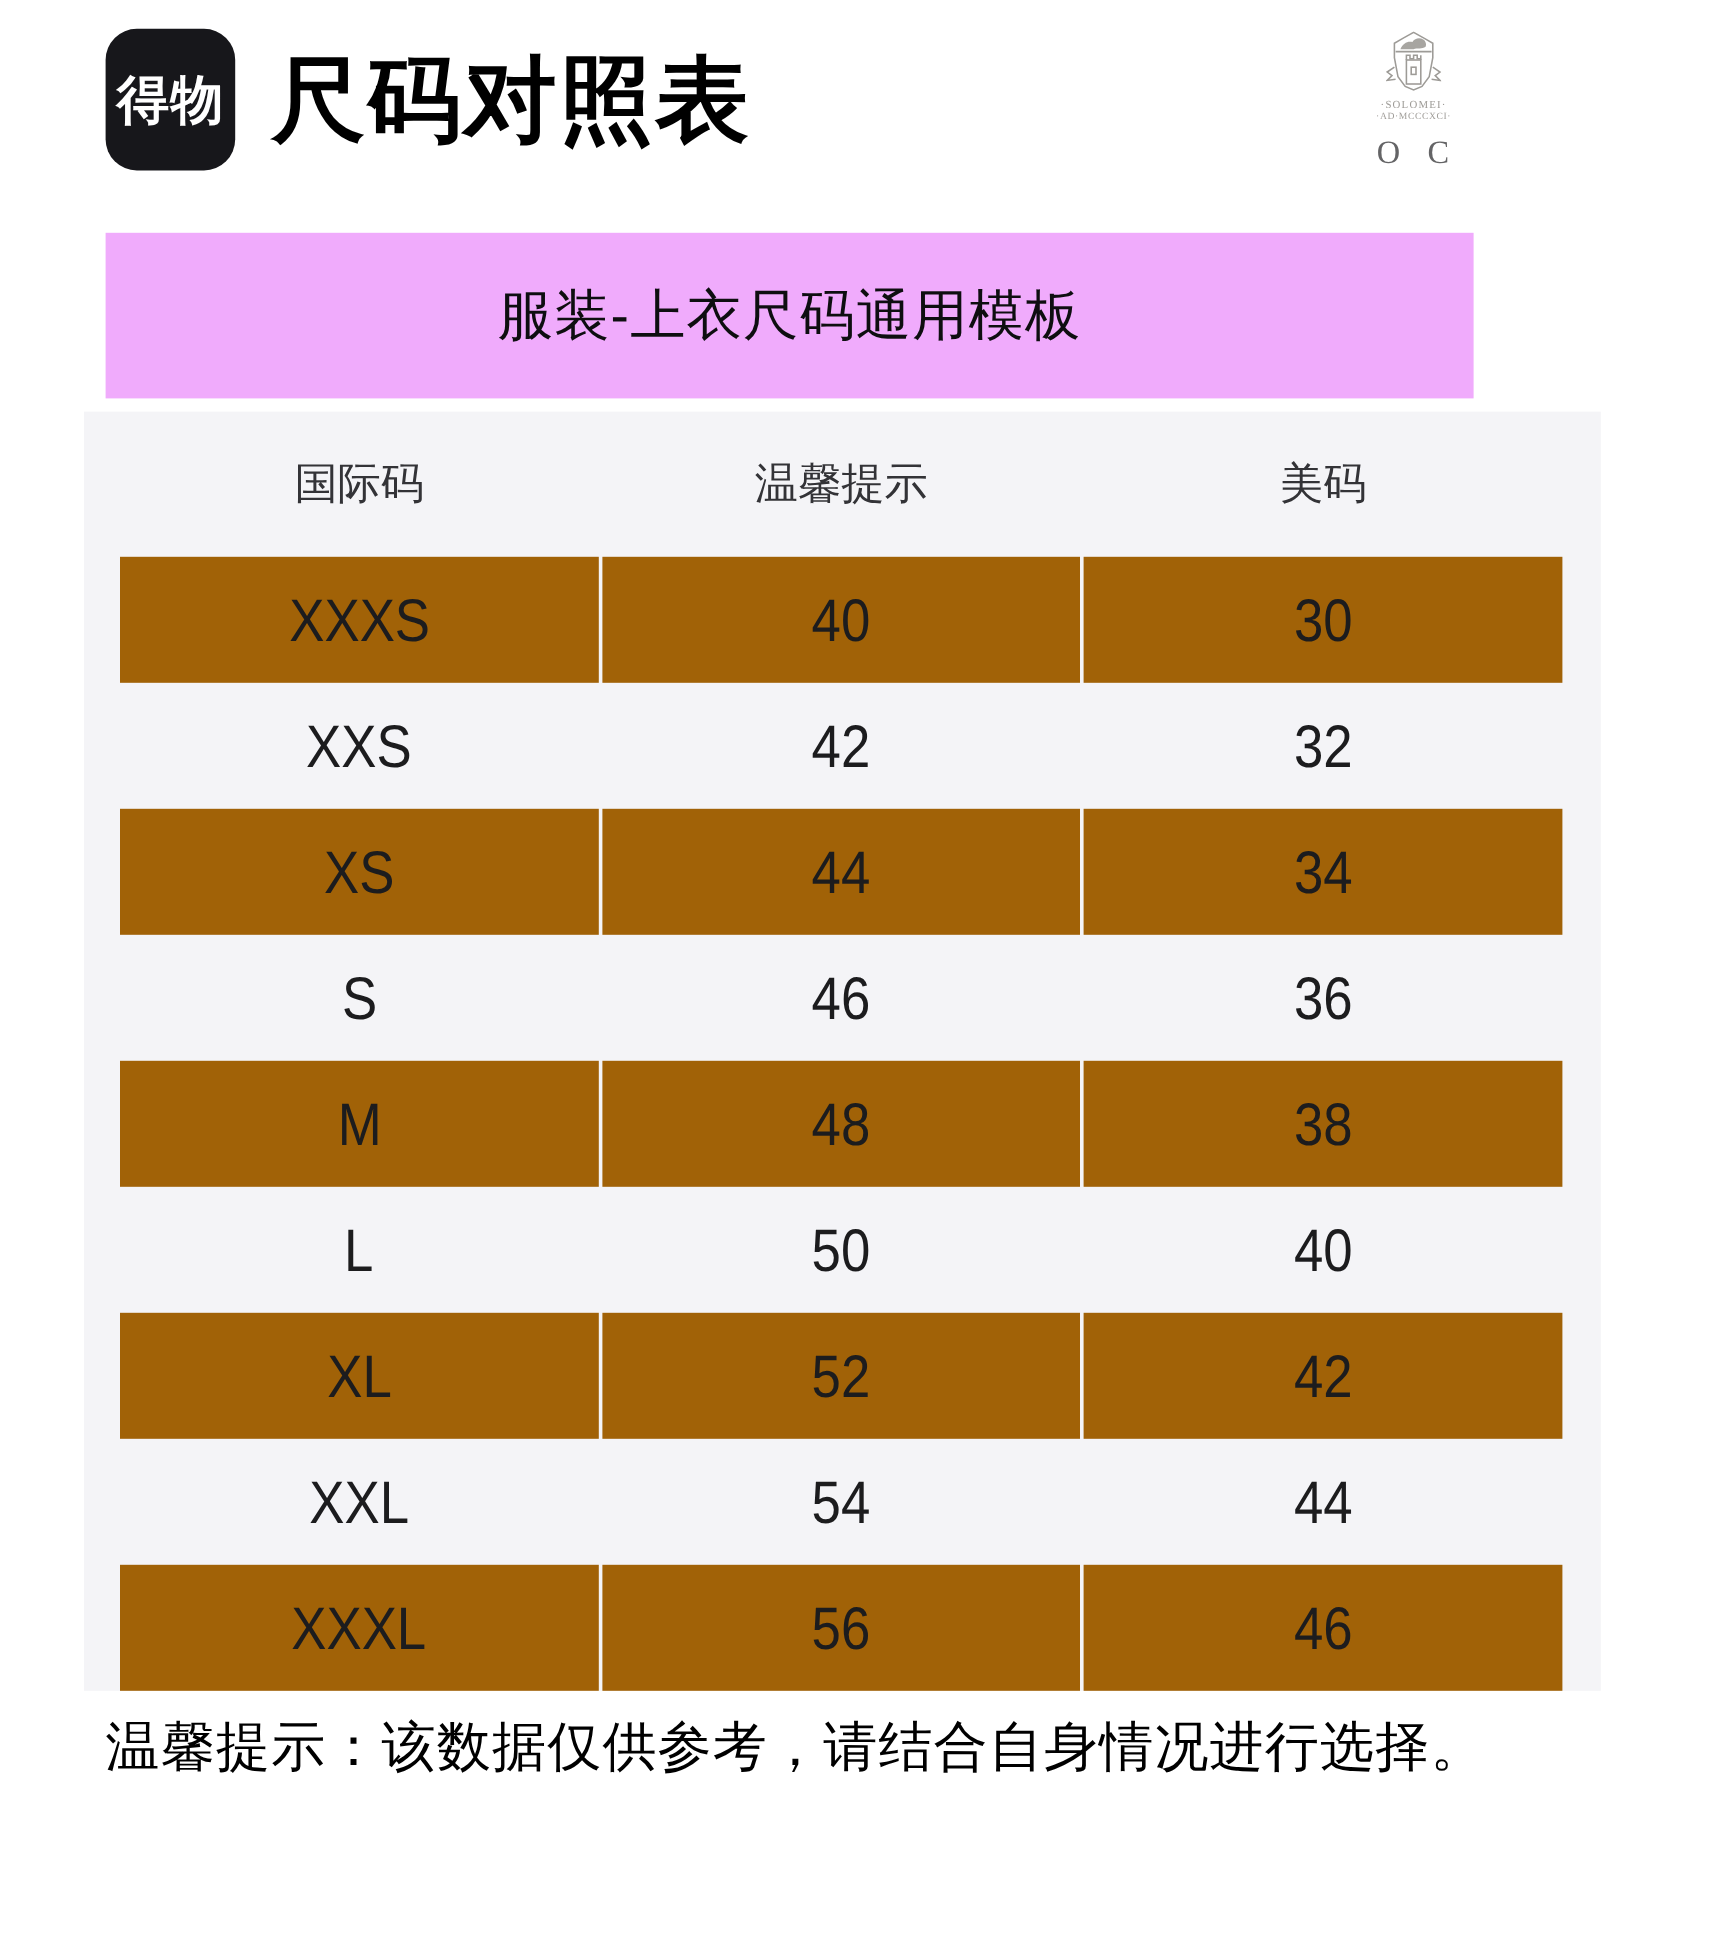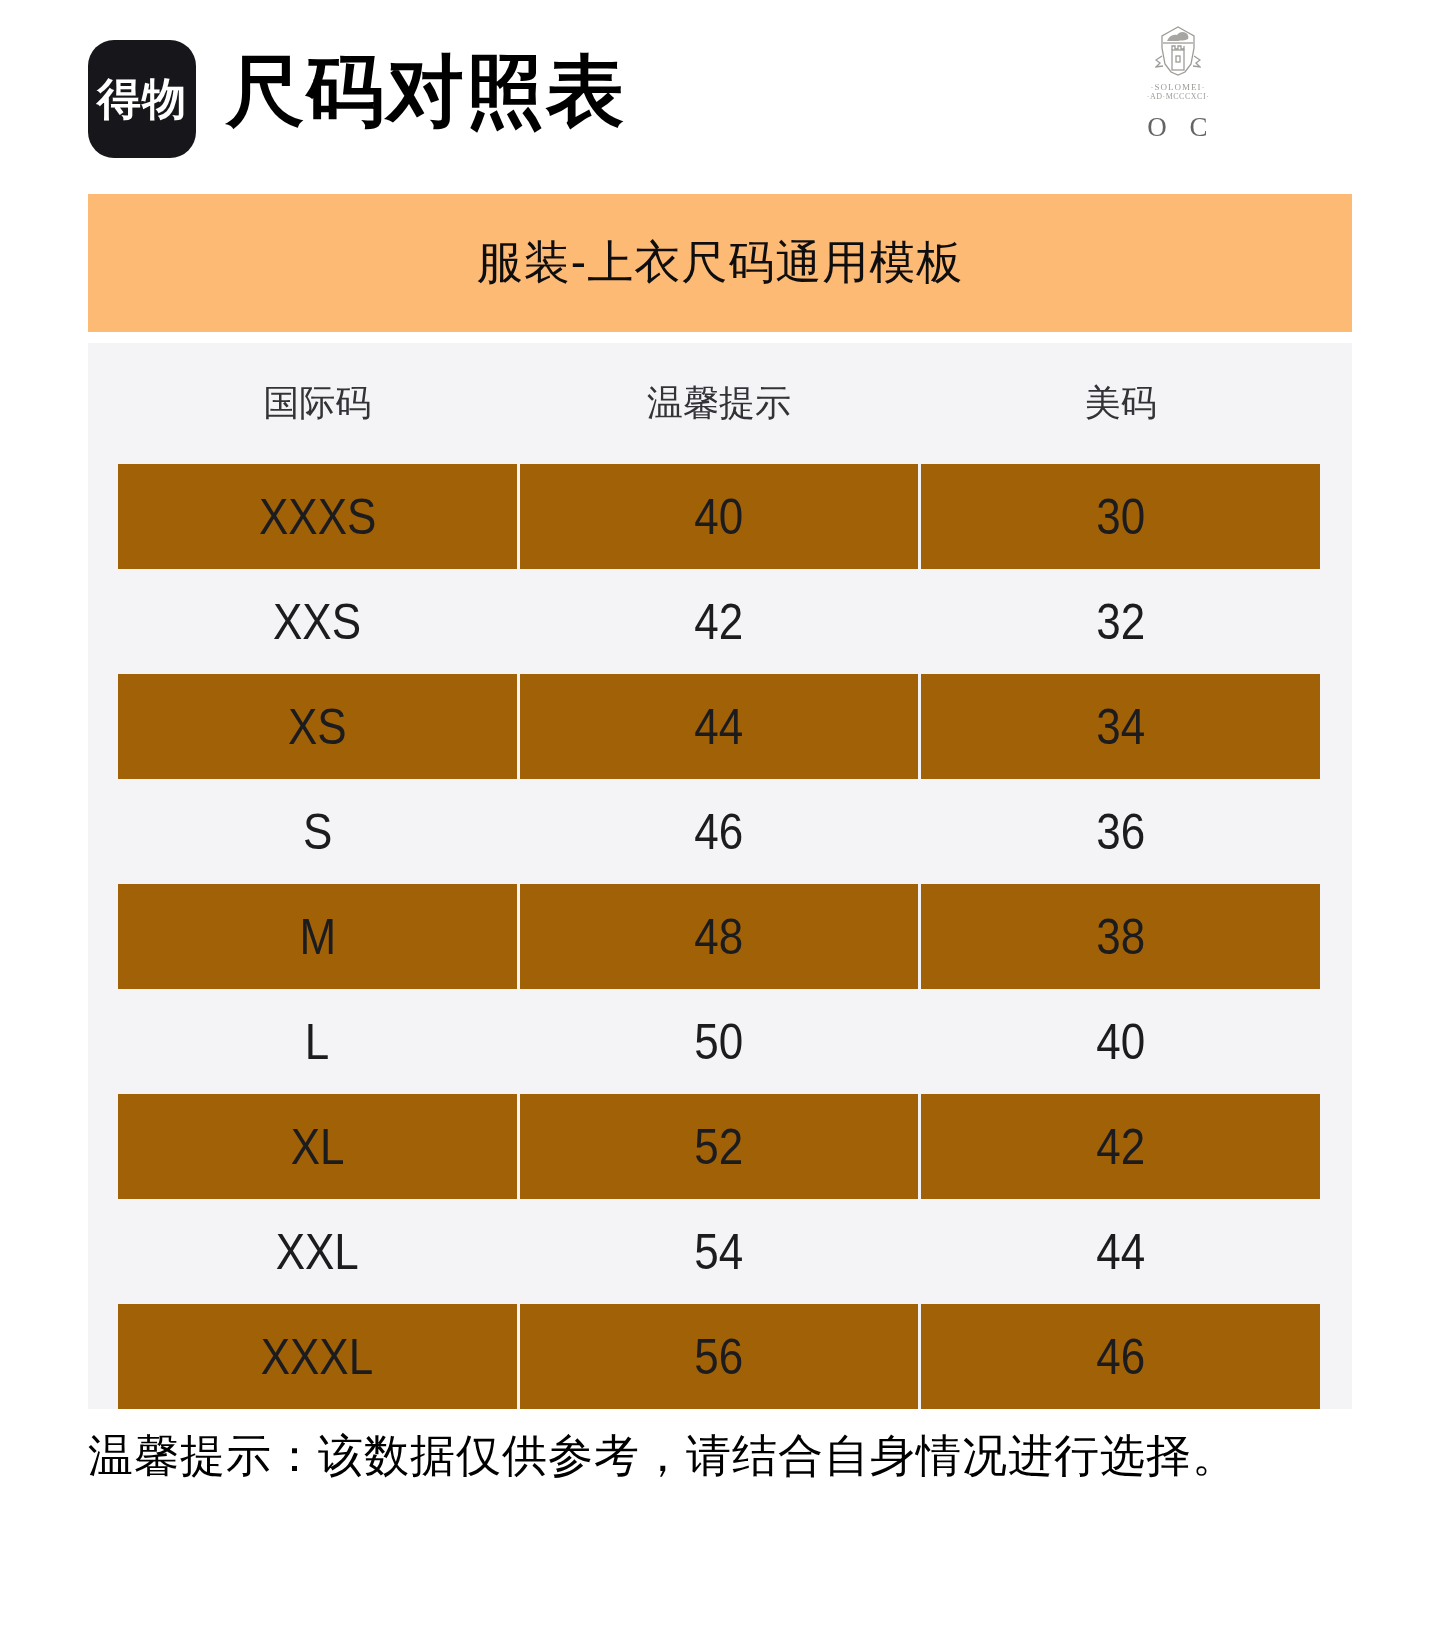--- a/index.html
+++ b/index.html
@@ -13,21 +13,21 @@
 
   
   .header {
     position:absolute; top:24px; left:88px;
     display:flex; align-items:center; gap:30px;
   }
   .logo {
     width:108px; height:118px;
     background:#17171b;
     border-radius:26px;
-    display:flex; align-items:center; justify-content:center;margin-top:16px;
+    display:flex; align-items:center; justify-content:center;
   }
   .logo-text {
     color:#ffffff; font-size:44px; font-weight:700; letter-spacing:1px;
   }
   .page-title {
     font-size:78px; font-weight:700; color:#000000; letter-spacing:2px;
     line-height:1;
   }
 
   
@@ -47,31 +47,31 @@
   }
   .stamp-oc {
     margin-top:11px;
     font-family:"Liberation Serif","DejaVu Serif",serif;
     font-size:27px; color:#4a4a4c; word-spacing:14px; letter-spacing:1px;
   }
 
   
   .banner {
     position:absolute; top:194px; left:88px;
-    width:1264px; height:138px;
-    background:#fdba74;
+    width:1140px; height:138px;
+    background:#f0abfc;
     display:flex; align-items:center; justify-content:center;
   }
   .banner-text {
     font-size:46px; color:#0e0e10; letter-spacing:1px;
   }
 
   
   .size-table {
-    position:absolute; top:343px; left:88px;
+    position:absolute; top:343px; left:70px;
     width:1264px; height:1066px;
     background:#f4f4f7;
     box-sizing:border-box;
     padding:0 32px 0 30px;
   }
   .thead {
     height:121px;
     display:grid; grid-template-columns:1fr 1fr 1fr; column-gap:3px;
     align-items:center;
   }

